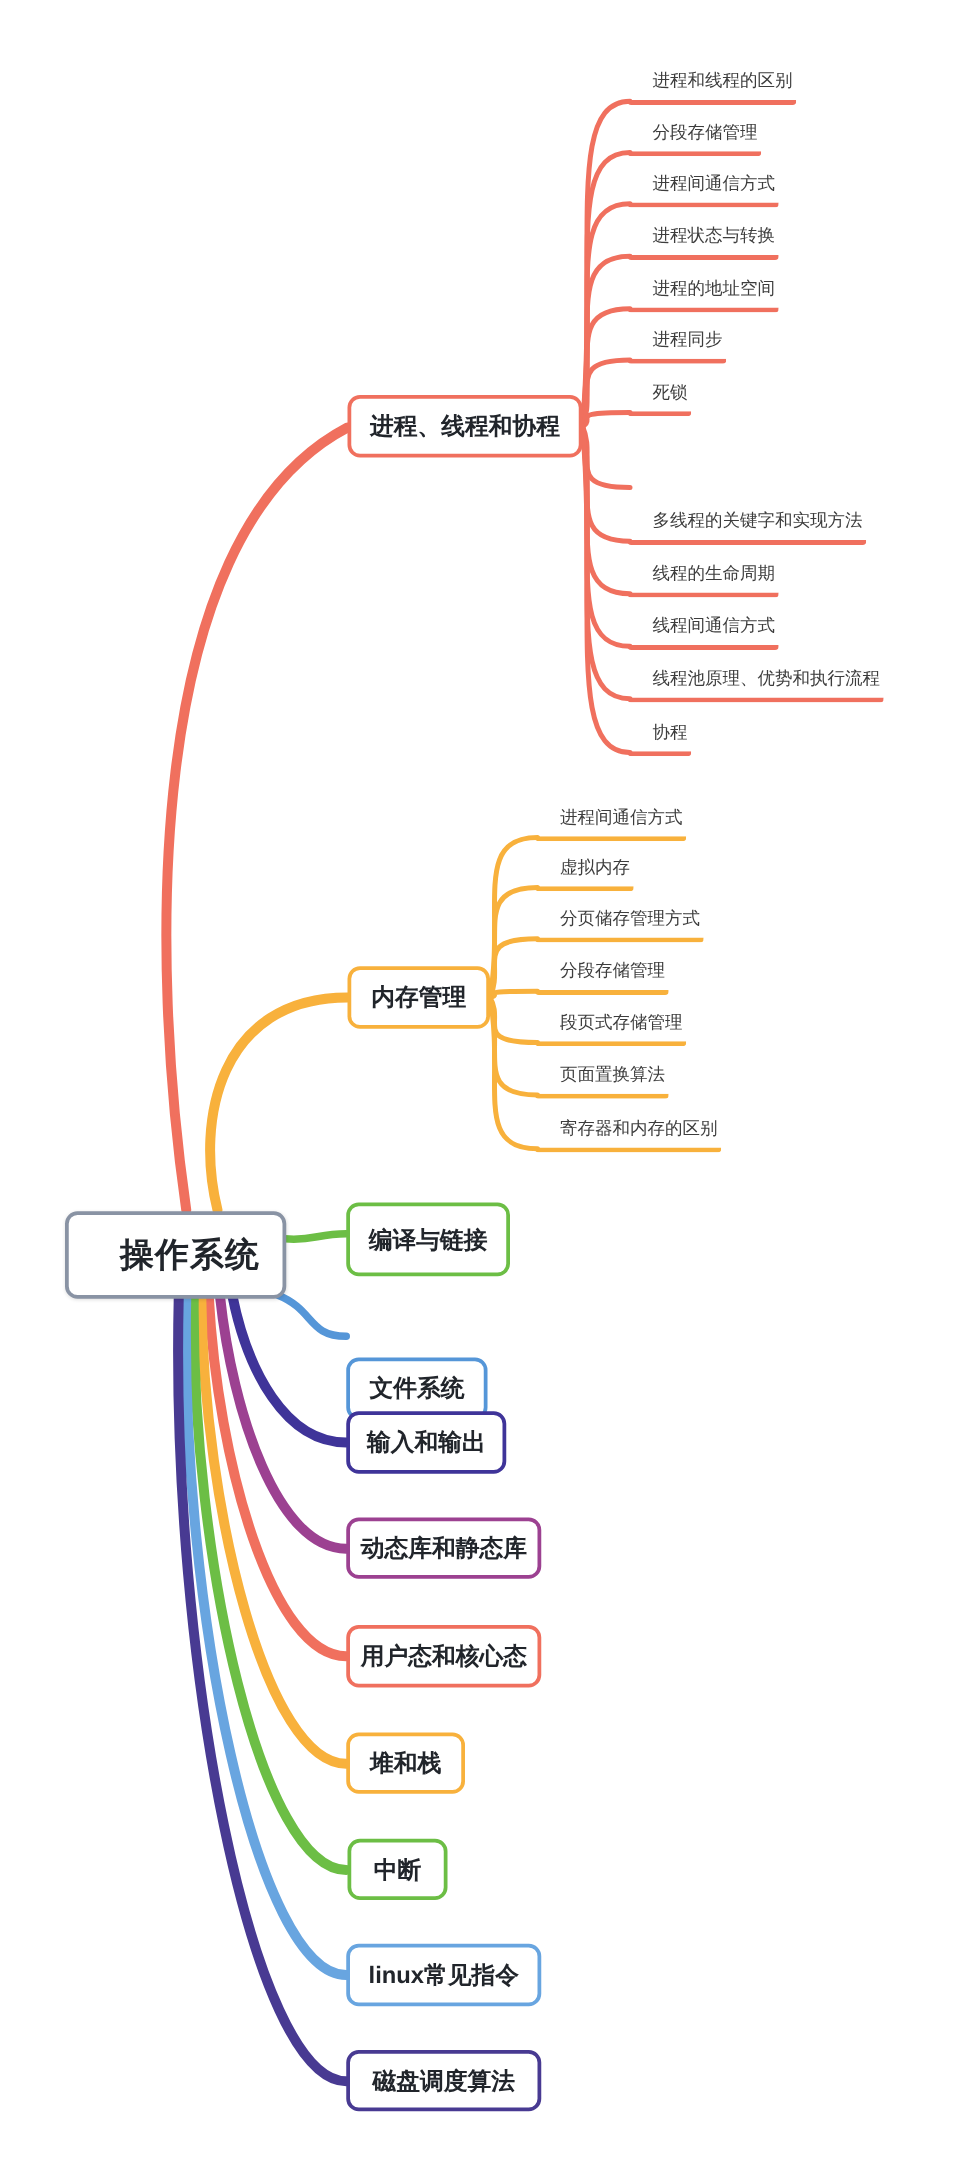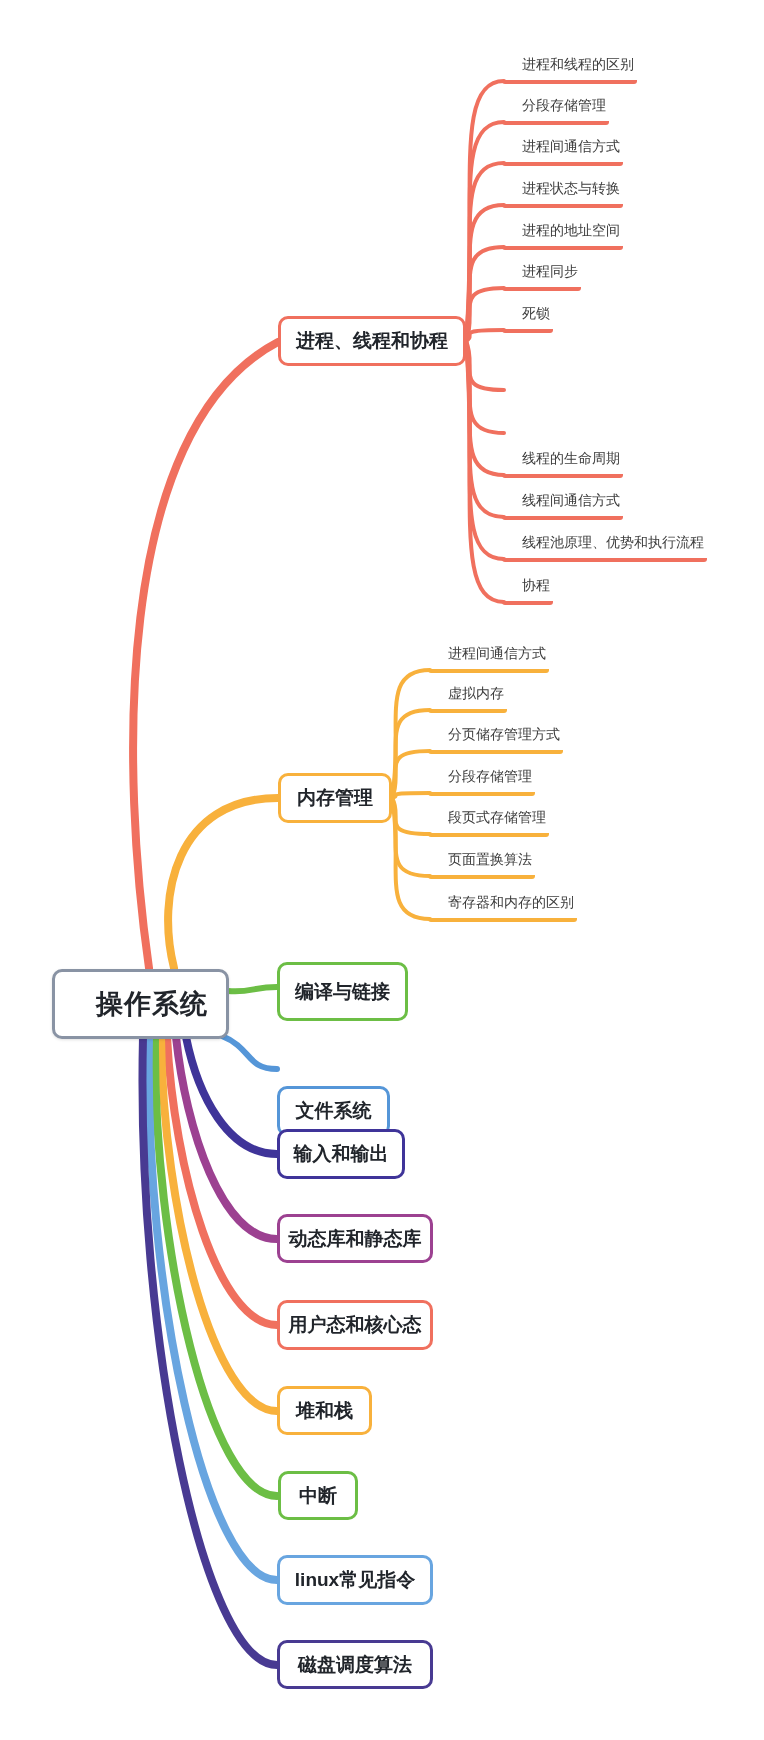--- a/index.html
+++ b/index.html
@@ -128,20 +128,21 @@
     <span>磁盘调度算法</span>
   </div>
 
   <div class="leaf" style="left: 502px; top: 53px; border-bottom-color: rgb(240, 112, 94);"><span>进程和线程的区别</span></div>
   <div class="leaf" style="left: 502px; top: 94px; border-bottom-color: rgb(240, 112, 94);"><span>分段存储管理</span></div>
   <div class="leaf" style="left: 502px; top: 135px; border-bottom-color: rgb(240, 112, 94);"><span>进程间通信方式</span></div>
   <div class="leaf" style="left: 502px; top: 177px; border-bottom-color: rgb(240, 112, 94);"><span>进程状态与转换</span></div>
   <div class="leaf" style="left: 502px; top: 219px; border-bottom-color: rgb(240, 112, 94);"><span>进程的地址空间</span></div>
   <div class="leaf" style="left: 502px; top: 260px; border-bottom-color: rgb(240, 112, 94);"><span>进程同步</span></div>
   <div class="leaf" style="left: 502px; top: 302px; border-bottom-color: rgb(240, 112, 94);"><span>死锁</span></div>
+  <div class="leaf" style="left: 502px; top: 405px; border-bottom-color: rgb(240, 112, 94);"><span>多线程的关键字和实现方法</span></div>
   <div class="leaf" style="left: 502px; top: 447px; border-bottom-color: rgb(240, 112, 94);"><span>线程的生命周期</span></div>
   <div class="leaf" style="left: 502px; top: 489px; border-bottom-color: rgb(240, 112, 94);"><span>线程间通信方式</span></div>
   <div class="leaf" style="left: 502px; top: 531px; border-bottom-color: rgb(240, 112, 94);"><span>线程池原理、优势和执行流程</span></div>
   <div class="leaf" style="left: 502px; top: 574px; border-bottom-color: rgb(240, 112, 94);"><span>协程</span></div>
 
   <div class="leaf" style="left: 428px; top: 642px; border-bottom-color: rgb(248, 177, 60);"><span>进程间通信方式</span></div>
   <div class="leaf" style="left: 428px; top: 682px; border-bottom-color: rgb(248, 177, 60);"><span>虚拟内存</span></div>
   <div class="leaf" style="left: 428px; top: 723px; border-bottom-color: rgb(248, 177, 60);"><span>分页储存管理方式</span></div>
   <div class="leaf" style="left: 428px; top: 765px; border-bottom-color: rgb(248, 177, 60);"><span>分段存储管理</span></div>
   <div class="leaf" style="left: 428px; top: 806px; border-bottom-color: rgb(248, 177, 60);"><span>段页式存储管理</span></div>

